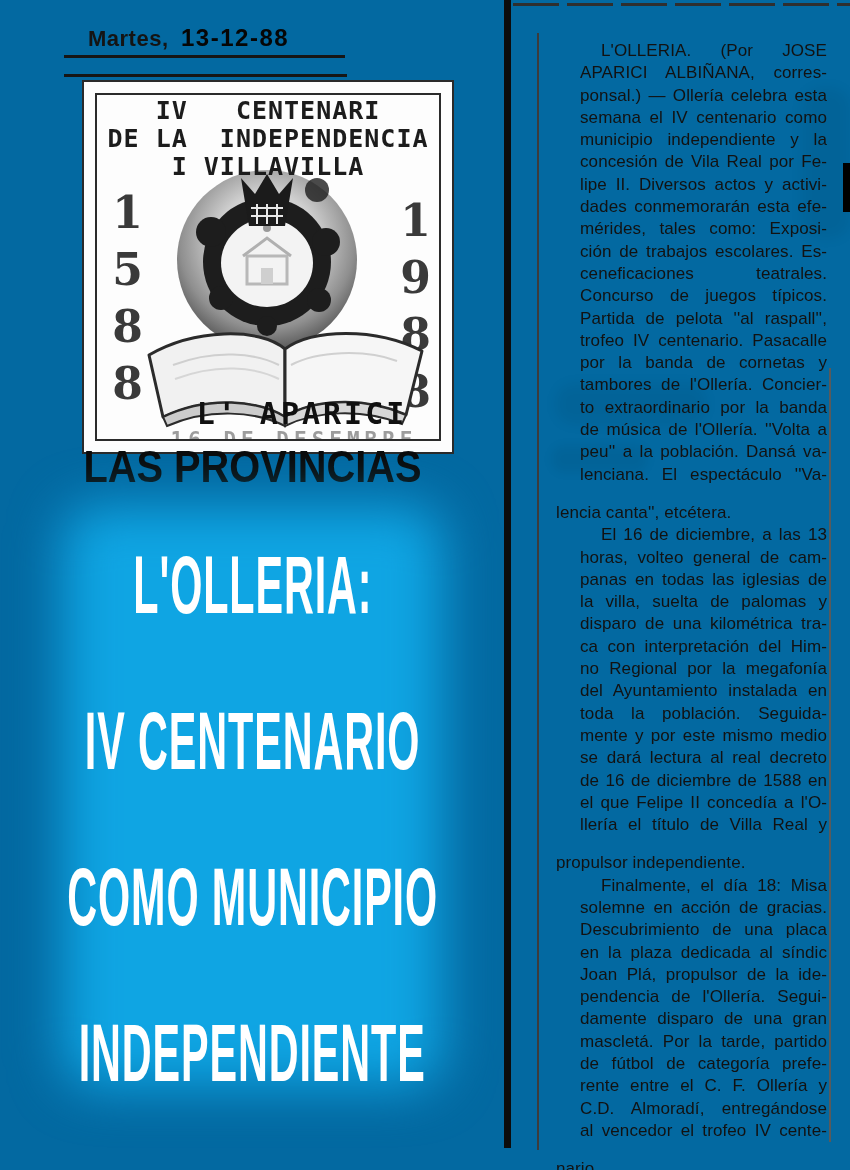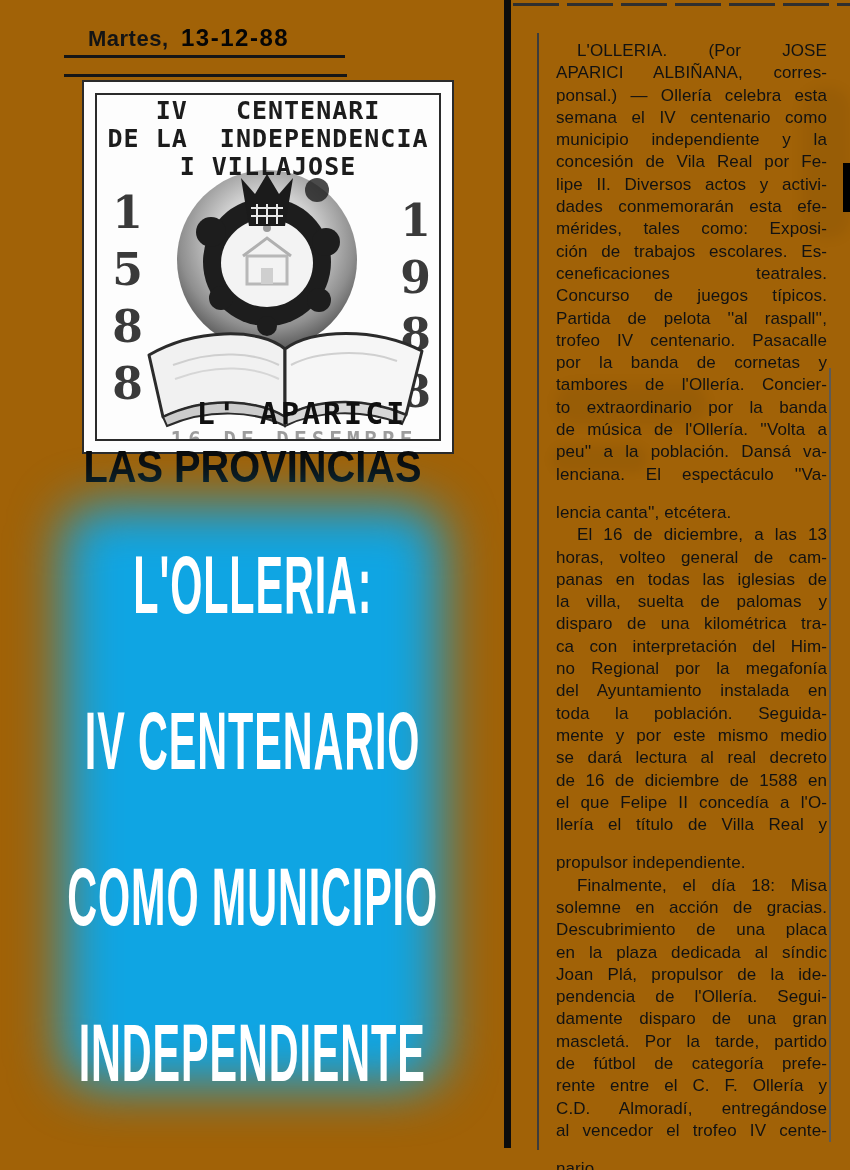--- a/index.html
+++ b/index.html
@@ -1,17 +1,17 @@
 <!DOCTYPE html>
 <html><head>
 <meta charset="utf-8">
 <style>
   html,body { margin:0; padding:0; background:#ffffff; }
   .page {
-    position:relative; width:850px; height:1170px; background:#a16207;
+    position:relative; width:850px; height:1170px; background:#0369a1;
     overflow:hidden; font-family:"Liberation Sans", sans-serif;
   }
 
   
   .date-line { position:absolute; left:88px; top:24px; white-space:nowrap; }
   .date-day  { font-size:22px; font-weight:700; color:#141414; letter-spacing:0.5px; }
   .date-value{ font-size:24px; font-weight:800; color:#060606; letter-spacing:1.5px; margin-left:8px; }
   .rule-a { position:absolute; left:64px; top:55px; width:281px; height:3px; background:#161616; }
   .rule-b { position:absolute; left:64px; top:74px; width:283px; height:3px; background:#161616; }
 
@@ -84,21 +84,21 @@
   .edge-mark { position:absolute; left:843px; top:163px; width:7px; height:49px; background:#000000; }
 
   .patch { position:absolute; background:rgba(0,0,0,0.05); }
   .patch1 { left:802px; top:88px;  width:48px;  height:150px; border-radius:20px; filter:blur(6px); }
   .patch2 { left:556px; top:384px; width:150px; height:40px;  border-radius:18px; filter:blur(6px); }
   .patch3 { left:552px; top:446px; width:95px;  height:26px;  border-radius:12px; filter:blur(5px); }
 
   .article { position:absolute; left:556px; top:40px; width:271px; color:#121212; font-size:17px; line-height:22.3px; }
   .para-body {
     white-space:pre-line; text-align:justify; text-align-last:justify;
-    text-indent:21px; letter-spacing:0.1px;
+    text-indent:21px; letter-spacing:0.1px;margin-left:24px;
   }
   .para-last { white-space:pre-line; text-align:left; letter-spacing:0.1px;margin-top:16px; }
 </style>
 </head>
 <body>
 
 <div class="page">
 
   <div class="date-line">
     <span class="date-day">Martes,</span>
@@ -148,21 +148,21 @@
         <path d="M267,94 C221,74 171,80 146,96 L146,105 C176,90 223,87 263,103 Z" fill="#d8d8d8" stroke="#2b2b2b" stroke-width="2"></path>
         <path d="M34,44 C76,28 116,32 140,44" stroke="#cfcfcf" fill="none" stroke-width="2"></path>
         <path d="M36,58 C78,42 116,46 140,58" stroke="#d6d6d6" fill="none" stroke-width="2"></path>
         <path d="M152,44 C178,30 226,28 258,40" stroke="#d0d0d0" fill="none" stroke-width="2"></path>
       </svg>
 
       <div class="poster-title pt1">IV   CENTENARI</div>
       <div class="poster-title pt2">DE LA  INDEPENDENCIA</div>
       <div class="poster-title pt3">
         <span>I VILLA</span>
-        <span>JOSE</span>
+        <span>VILLA</span>
       </div>
 
       <div class="poster-town">L' APARICI</div>
       <div class="poster-datefoot">16 DE DESEMBRE</div>
     </div>
   </div>
 
   <div class="masthead">LAS PROVINCIAS</div>
 
   <div class="headline-block">

